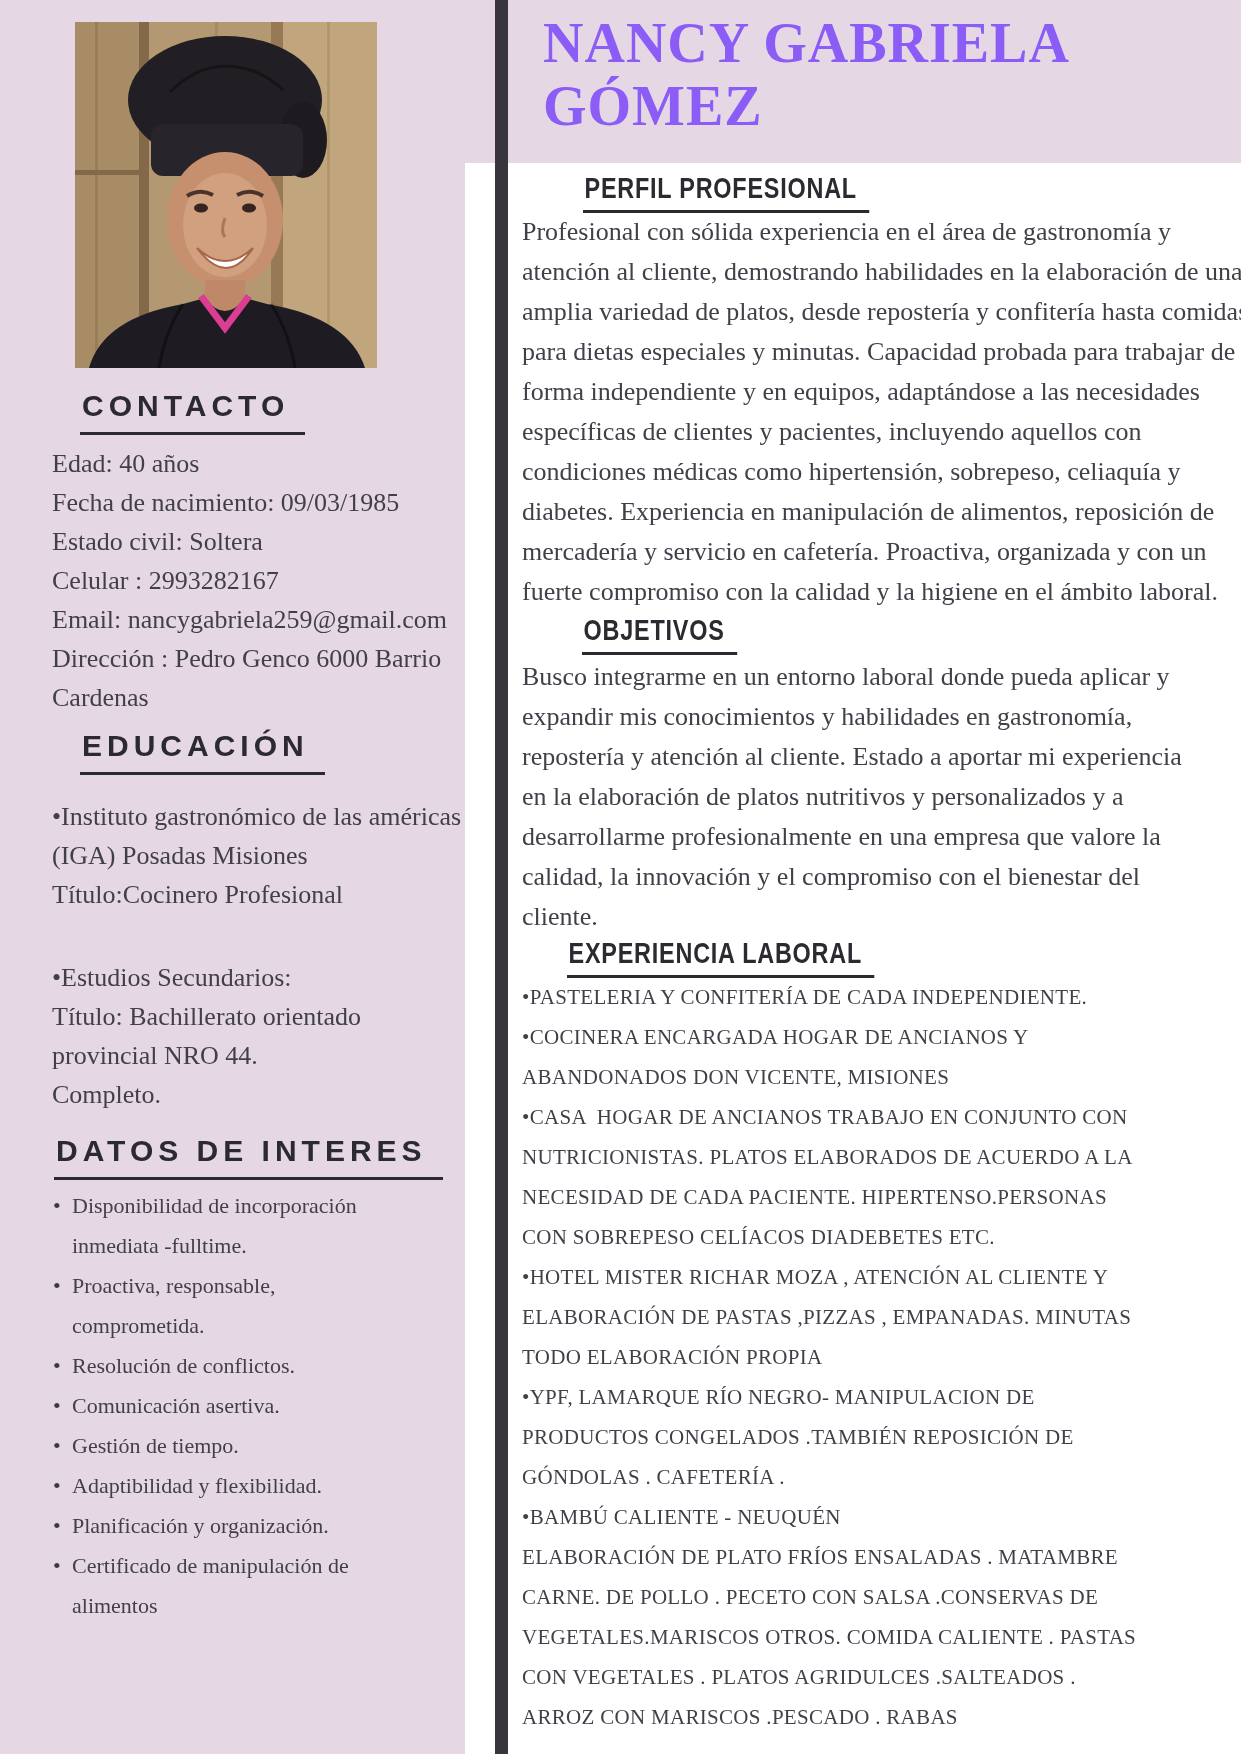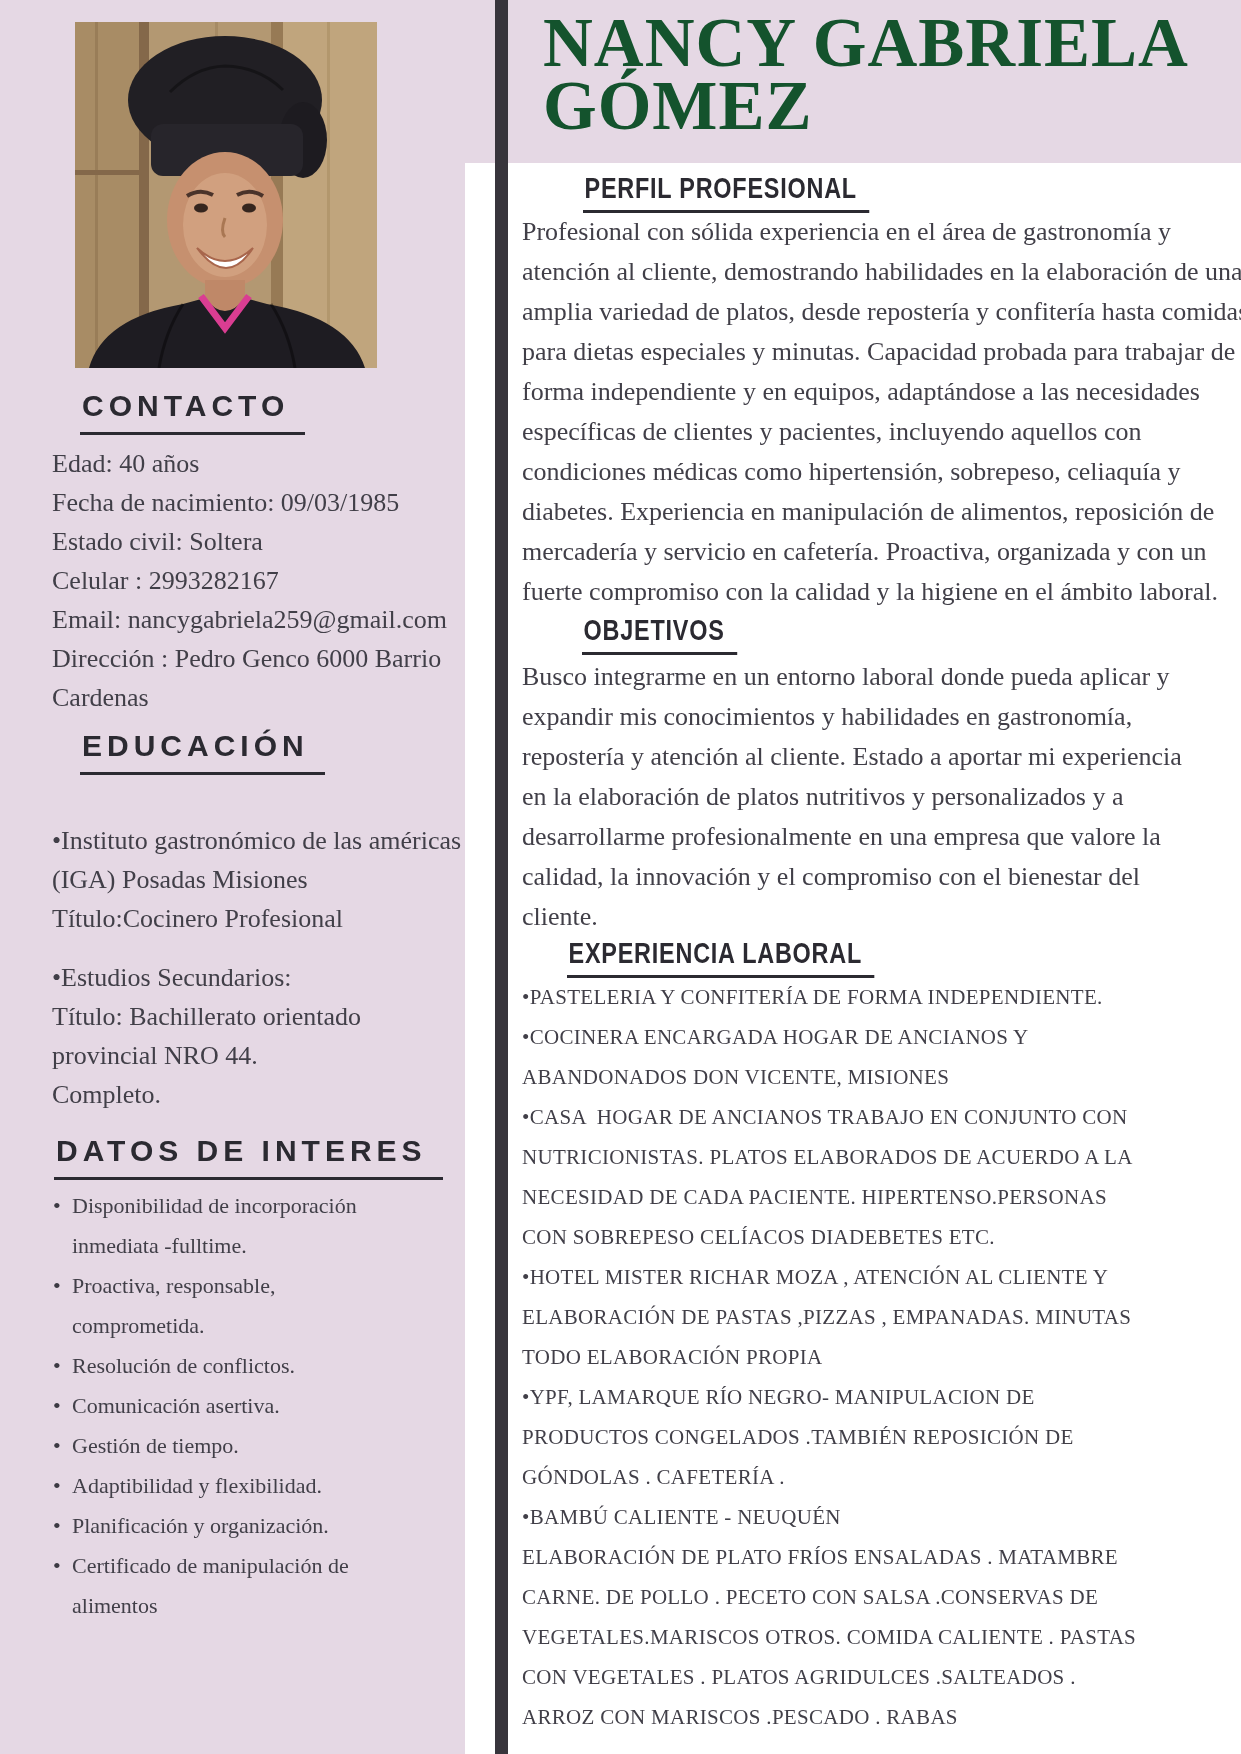--- a/index.html
+++ b/index.html
@@ -1,36 +1,36 @@
 <!DOCTYPE html>
 <html><head>
 <meta charset="utf-8">
 <style>
   html,body{margin:0;padding:0;background:#888;}
   .page{position:relative;width:1241px;height:1754px;background:#ffffff;overflow:hidden;
         font-family:"Liberation Serif","DejaVu Serif",serif;color:#413F48;margin:0 auto;}
   .sidebar{position:absolute;left:0;top:0;width:465px;height:1754px;background:#E5D8E4;}
   .vbar{position:absolute;left:495px;top:0;width:13px;height:1754px;background:#38353C;}
   .header-band{position:absolute;left:465px;top:0;width:776px;height:163px;background:#E5D8E4;}
-  .name{position:absolute;left:543px;top:12px;font-weight:bold;font-size:69px;line-height:63px;
-        letter-spacing:1px;color:#14532d;}
+  .name{position:absolute;left:543px;top:12px;font-weight:bold;font-size:56px;line-height:63px;
+        letter-spacing:1px;color:#8b5cf6;}
   .photo{position:absolute;left:75px;top:22px;width:302px;height:346px;}
   .photo svg{display:block;width:100%;height:100%;}
   .sec-head{font-family:"Liberation Sans","DejaVu Sans",sans-serif;font-weight:bold;color:#2B2A31;
             border-bottom:3px solid #2B2A31;display:inline-block;white-space:nowrap;}
   .side-head{font-size:30px;letter-spacing:5px;line-height:32px;padding:0 16px 10px 2px;}
   .main-head{font-size:30px;letter-spacing:1px;line-height:32px;padding:0 16px 6px 2px;
              transform:scaleX(.78);transform-origin:left bottom;}
   .lines{font-size:26px;}
   .lines .line{line-height:39px;white-space:pre;}
   .mainlines .line{line-height:40px;white-space:pre;}
   #h-contacto{position:absolute;left:80px;top:390px;}
   #contact-lines{position:absolute;left:52px;top:444px;}
   #h-educacion{position:absolute;left:80px;top:730px;}
-  #edu-group1{position:absolute;left:52px;top:797px;margin-top:24px;}
+  #edu-group1{position:absolute;left:52px;top:797px;}
   #edu-group2{position:absolute;left:52px;top:958px;}
   #h-datos{position:absolute;left:54px;top:1135px;}
   #datos-list{position:absolute;left:39px;top:1186px;font-size:22px;width:400px;}
   .item{position:relative;padding-left:33px;}
   .item::before{content:"\2022";position:absolute;left:14px;top:0;line-height:40px;color:#3C3A43;}
   .item .line{line-height:40px;white-space:pre;}
   #h-perfil{position:absolute;left:583px;top:172px;}
   #perfil-lines{position:absolute;left:522px;top:212px;}
   #h-objetivos{position:absolute;left:582px;top:614px;}
   #objetivos-lines{position:absolute;left:522px;top:657px;}
@@ -157,21 +157,21 @@
       <div class="line">expandir mis conocimientos y habilidades en gastronomía,</div>
       <div class="line">repostería y atención al cliente. Estado a aportar mi experiencia</div>
       <div class="line">en la elaboración de platos nutritivos y personalizados y a</div>
       <div class="line">desarrollarme profesionalmente en una empresa que valore la</div>
       <div class="line">calidad, la innovación y el compromiso con el bienestar del</div>
       <div class="line">cliente.</div>
     </div>
 
   <div id="h-experiencia" class="sec-head main-head">EXPERIENCIA LABORAL</div>
   <div id="exp-lines" class="lines mainlines">
-      <div class="line">•PASTELERIA Y CONFITERÍA DE FORMA INDEPENDIENTE.</div>
+      <div class="line">•PASTELERIA Y CONFITERÍA DE CADA INDEPENDIENTE.</div>
       <div class="line">•COCINERA ENCARGADA HOGAR DE ANCIANOS Y</div>
       <div class="line">ABANDONADOS DON VICENTE, MISIONES</div>
       <div class="line">•CASA  HOGAR DE ANCIANOS TRABAJO EN CONJUNTO CON</div>
       <div class="line">NUTRICIONISTAS. PLATOS ELABORADOS DE ACUERDO A LA</div>
       <div class="line">NECESIDAD DE CADA PACIENTE. HIPERTENSO.PERSONAS</div>
       <div class="line">CON SOBREPESO CELÍACOS DIADEBETES ETC.</div>
       <div class="line">•HOTEL MISTER RICHAR MOZA , ATENCIÓN AL CLIENTE Y</div>
       <div class="line">ELABORACIÓN DE PASTAS ,PIZZAS , EMPANADAS. MINUTAS</div>
       <div class="line">TODO ELABORACIÓN PROPIA</div>
       <div class="line">•YPF, LAMARQUE RÍO NEGRO- MANIPULACION DE</div>

